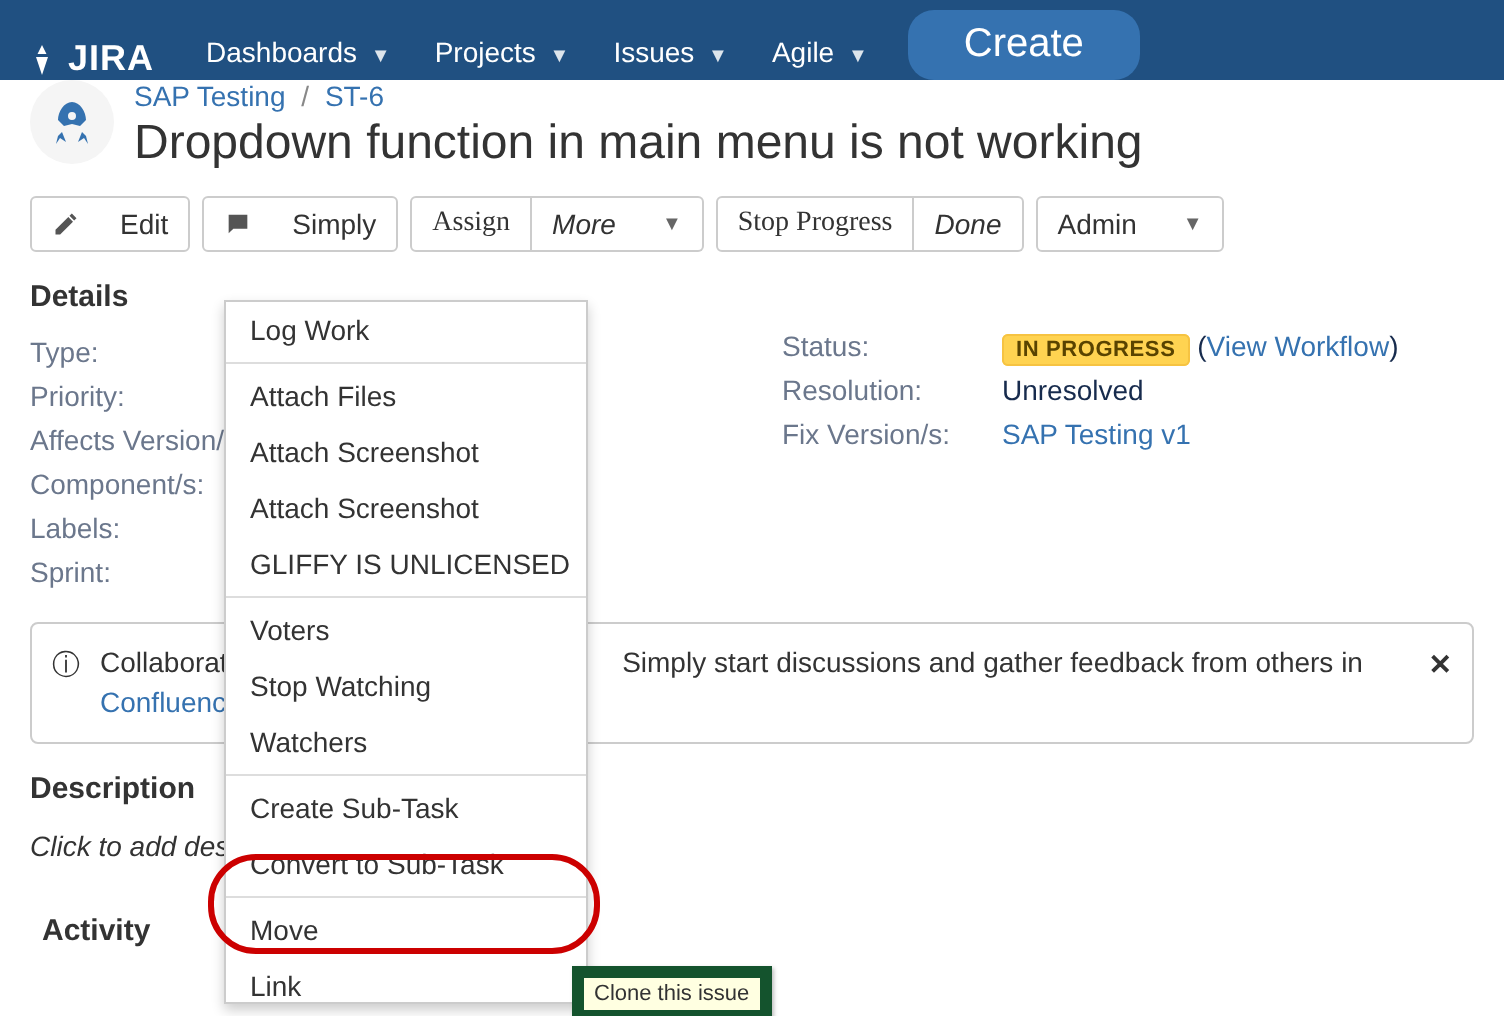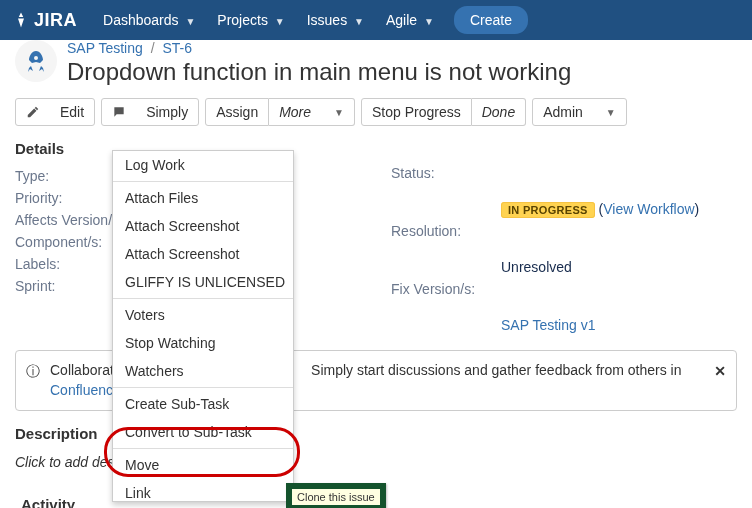--- a/index.html
+++ b/index.html
@@ -1,53 +1,53 @@
 <!DOCTYPE html>
 <html><head>
 <meta charset="utf-8">
 <style>
   * { box-sizing: border-box; margin: 0; padding: 0; }
   body { font-family: -apple-system, BlinkMacSystemFont, "Segoe UI", Arial, sans-serif; font-size: 14px; color: #333; background: #fff; width: 752px; height: 508px; overflow: hidden; position: relative; }
   
   
-  .topnav { background: #205081; color: #fff; height: 40px; display: flex; align-items: center; padding: 0 12px; }
+  .topnav { background: #205081; color: #fff; height: 40px; display: flex; align-items: flex-end; padding: 0 12px; }
   .logo { font-weight: bold; font-size: 18px; letter-spacing: 0.5px; display:flex; align-items:center; gap:4px;}
   .logo svg { height:18px; width:18px; fill:#fff;}
   .nav-items { display: flex; margin-left: 16px; gap: 2px; }
   .nav-item { color: #fff; padding: 6px 10px; cursor: pointer; font-size: 14px; border-radius:3px;}
   .nav-item .caret { font-size:10px; margin-left:3px; opacity:0.85;}
-  .create-btn { background: #3572b0; color: #fff; border: none; padding: 6px 16px; margin-left: 10px; border-radius: 13px; cursor: pointer; font-size:14px;}
+  .create-btn { background: #3572b0; color: #fff; border: none; padding: 6px 28px; margin-left: 10px; border-radius: 13px; cursor: pointer; font-size:20px;}
   
   
   .issue-header { padding: 0 15px 8px 15px; display:flex; gap:10px;}
   .issue-icon { width:42px; height:42px; border-radius:50%; background:#f5f5f5; display:flex; align-items:center; justify-content:center; flex-shrink:0;}
   .issue-icon svg{ width:24px; height:24px; fill:#3572b0;}
   .breadcrumbs { font-size:14px; color:#3572b0; }
   .breadcrumbs a{ color:#3572b0; text-decoration:none;}
   .breadcrumbs .sep{ color:#888; padding:0 4px;}
   .issue-title { font-size:24px; color:#333; font-weight:normal; margin-top:2px;}
   
   
   .toolbar { padding: 4px 15px 10px 15px; display:flex; gap:6px; flex-wrap:wrap;}
   .btn-group { display:flex; }
   .btn { background:#fff; border:1px solid #ccc; padding:5px 10px; font-size:14px; color:#333; cursor:pointer; display:flex; align-items:center; gap:20px; border-radius:3px;}
   .btn-group .btn { border-radius:0;}
-  .btn-group .btn:first-child{ border-top-left-radius:3px; border-bottom-left-radius:3px;}
+  .btn-group .btn:first-child{ border-top-left-radius:3px; border-bottom-left-radius:3px;font-family:Liberation Serif, serif;}
   .btn-group .btn:last-child{ border-top-right-radius:3px; border-bottom-right-radius:3px;}
   .btn-group .btn + .btn { border-left:none;font-style:italic;}
   .btn .caret{ font-size:10px; margin-left:3px; color:#666;}
   .btn svg{ width:14px; height:14px; fill:#555;}
   
   
   .content { padding: 0 15px; display:flex; gap:30px;}
   .col { flex:1; min-width:0;}
   .section-title { font-weight:bold; color:#333; font-size:15px; margin:4px 0 8px 0;}
   .field-row { display:flex; padding:3px 0; font-size:14px;}
   .field-label{ width:110px; color:#6b778c;}
-  .field-value{ color:#172b4d;margin-top:36px;}
+  .field-value{ color:#172b4d;}
   .status-lozenge{ background:#ffd351; border:1px solid #f6c342; color:#594300; padding:1px 6px; font-size:11px; font-weight:bold; border-radius:3px; letter-spacing:0.3px;}
   .link{ color:#3572b0; text-decoration:none;}
   
   
   .banner{ margin:14px 15px; border:1px solid #ccc; border-radius:4px; padding:10px 34px 10px 34px; position:relative; color:#333; font-size:14px; line-height:1.4;}
   .banner .info-icon{ position:absolute; left:10px; top:11px;}
   .banner .close-icon{ position:absolute; right:10px; top:11px; font-weight:bold; cursor:pointer;}
   
   
   .lower { padding:0 15px;}

